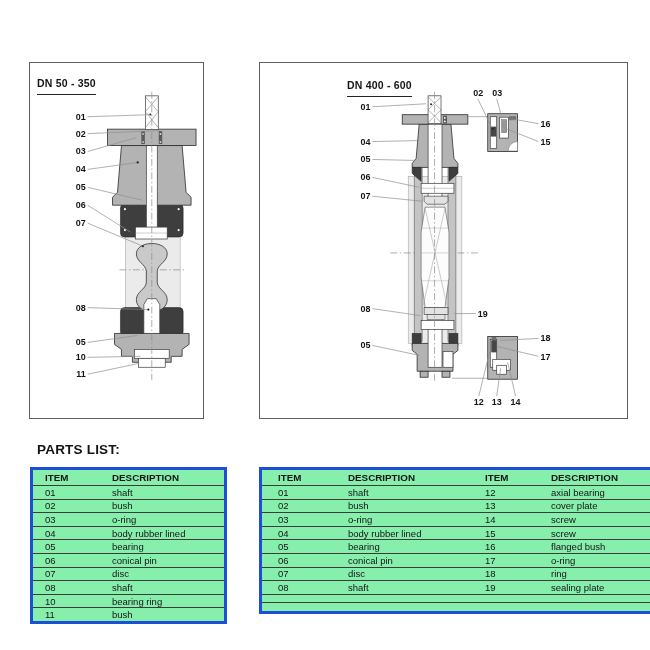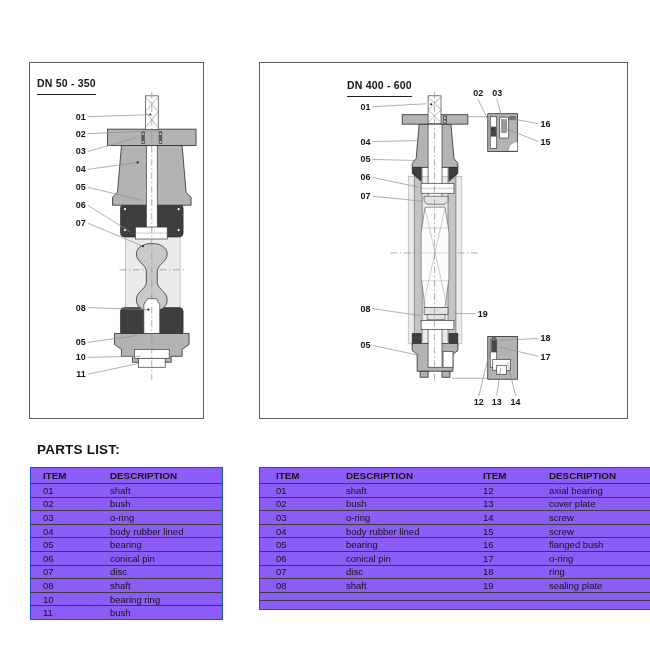--- a/index.html
+++ b/index.html
@@ -16,21 +16,21 @@
   svg.drawing{position:absolute;left:0;top:0;width:100%;height:100%;}
   .lbl{font:bold 9px "Liberation Sans",sans-serif;fill:#141414;}
   .ldr{stroke:#8f8f8f;stroke-width:.7;fill:none;}
   .cl{stroke:#8a8a8a;stroke-width:.7;stroke-dasharray:7 2.5 1.5 2.5;fill:none;}
   .metal{fill:#b3b3b3;stroke:#2b2b2b;stroke-width:.8;}
   .dark{fill:#3e3e3e;stroke:#222;stroke-width:.6;}
   .whitep{fill:#ffffff;stroke:#3a3a3a;stroke-width:.7;}
   .lite{fill:#ebebeb;stroke:#9a9a9a;stroke-width:.5;}
   .hatch{stroke:#777;stroke-width:.55;}
   .thinln{stroke:#8a8a8a;stroke-width:.45;}
-  table.pl{position:absolute;border-collapse:collapse;table-layout:fixed;background:#8b5cf6;border:1px solid #1d4ed8;}
+  table.pl{position:absolute;border-collapse:collapse;table-layout:fixed;background:#86efac;border:3px solid #1d4ed8;}
   table.pl-left{left:30px;top:467px;width:174px;}
   table.pl-right{left:259px;top:467px;width:369px;}
   .pl th{font-size:9.8px;font-weight:bold;text-align:left;padding:0;height:15px;border-bottom:1px solid #3c3c3c;vertical-align:middle;}
   .pl td{font-size:9.5px;padding:0;height:12.6px;border-bottom:1px solid #3c3c3c;vertical-align:middle;white-space:nowrap;}
   .pl tr:last-child td{border-bottom:none;}
   .pl td.empty{height:7.5px;}
   .pl-left .c1{width:62px;padding-left:12px;}
   .pl-left .c2{width:112px;padding-left:5px;}
   .pl-right .c1{width:62px;padding-left:16px;}
   .pl-right .c2{width:128px;padding-left:8px;}

